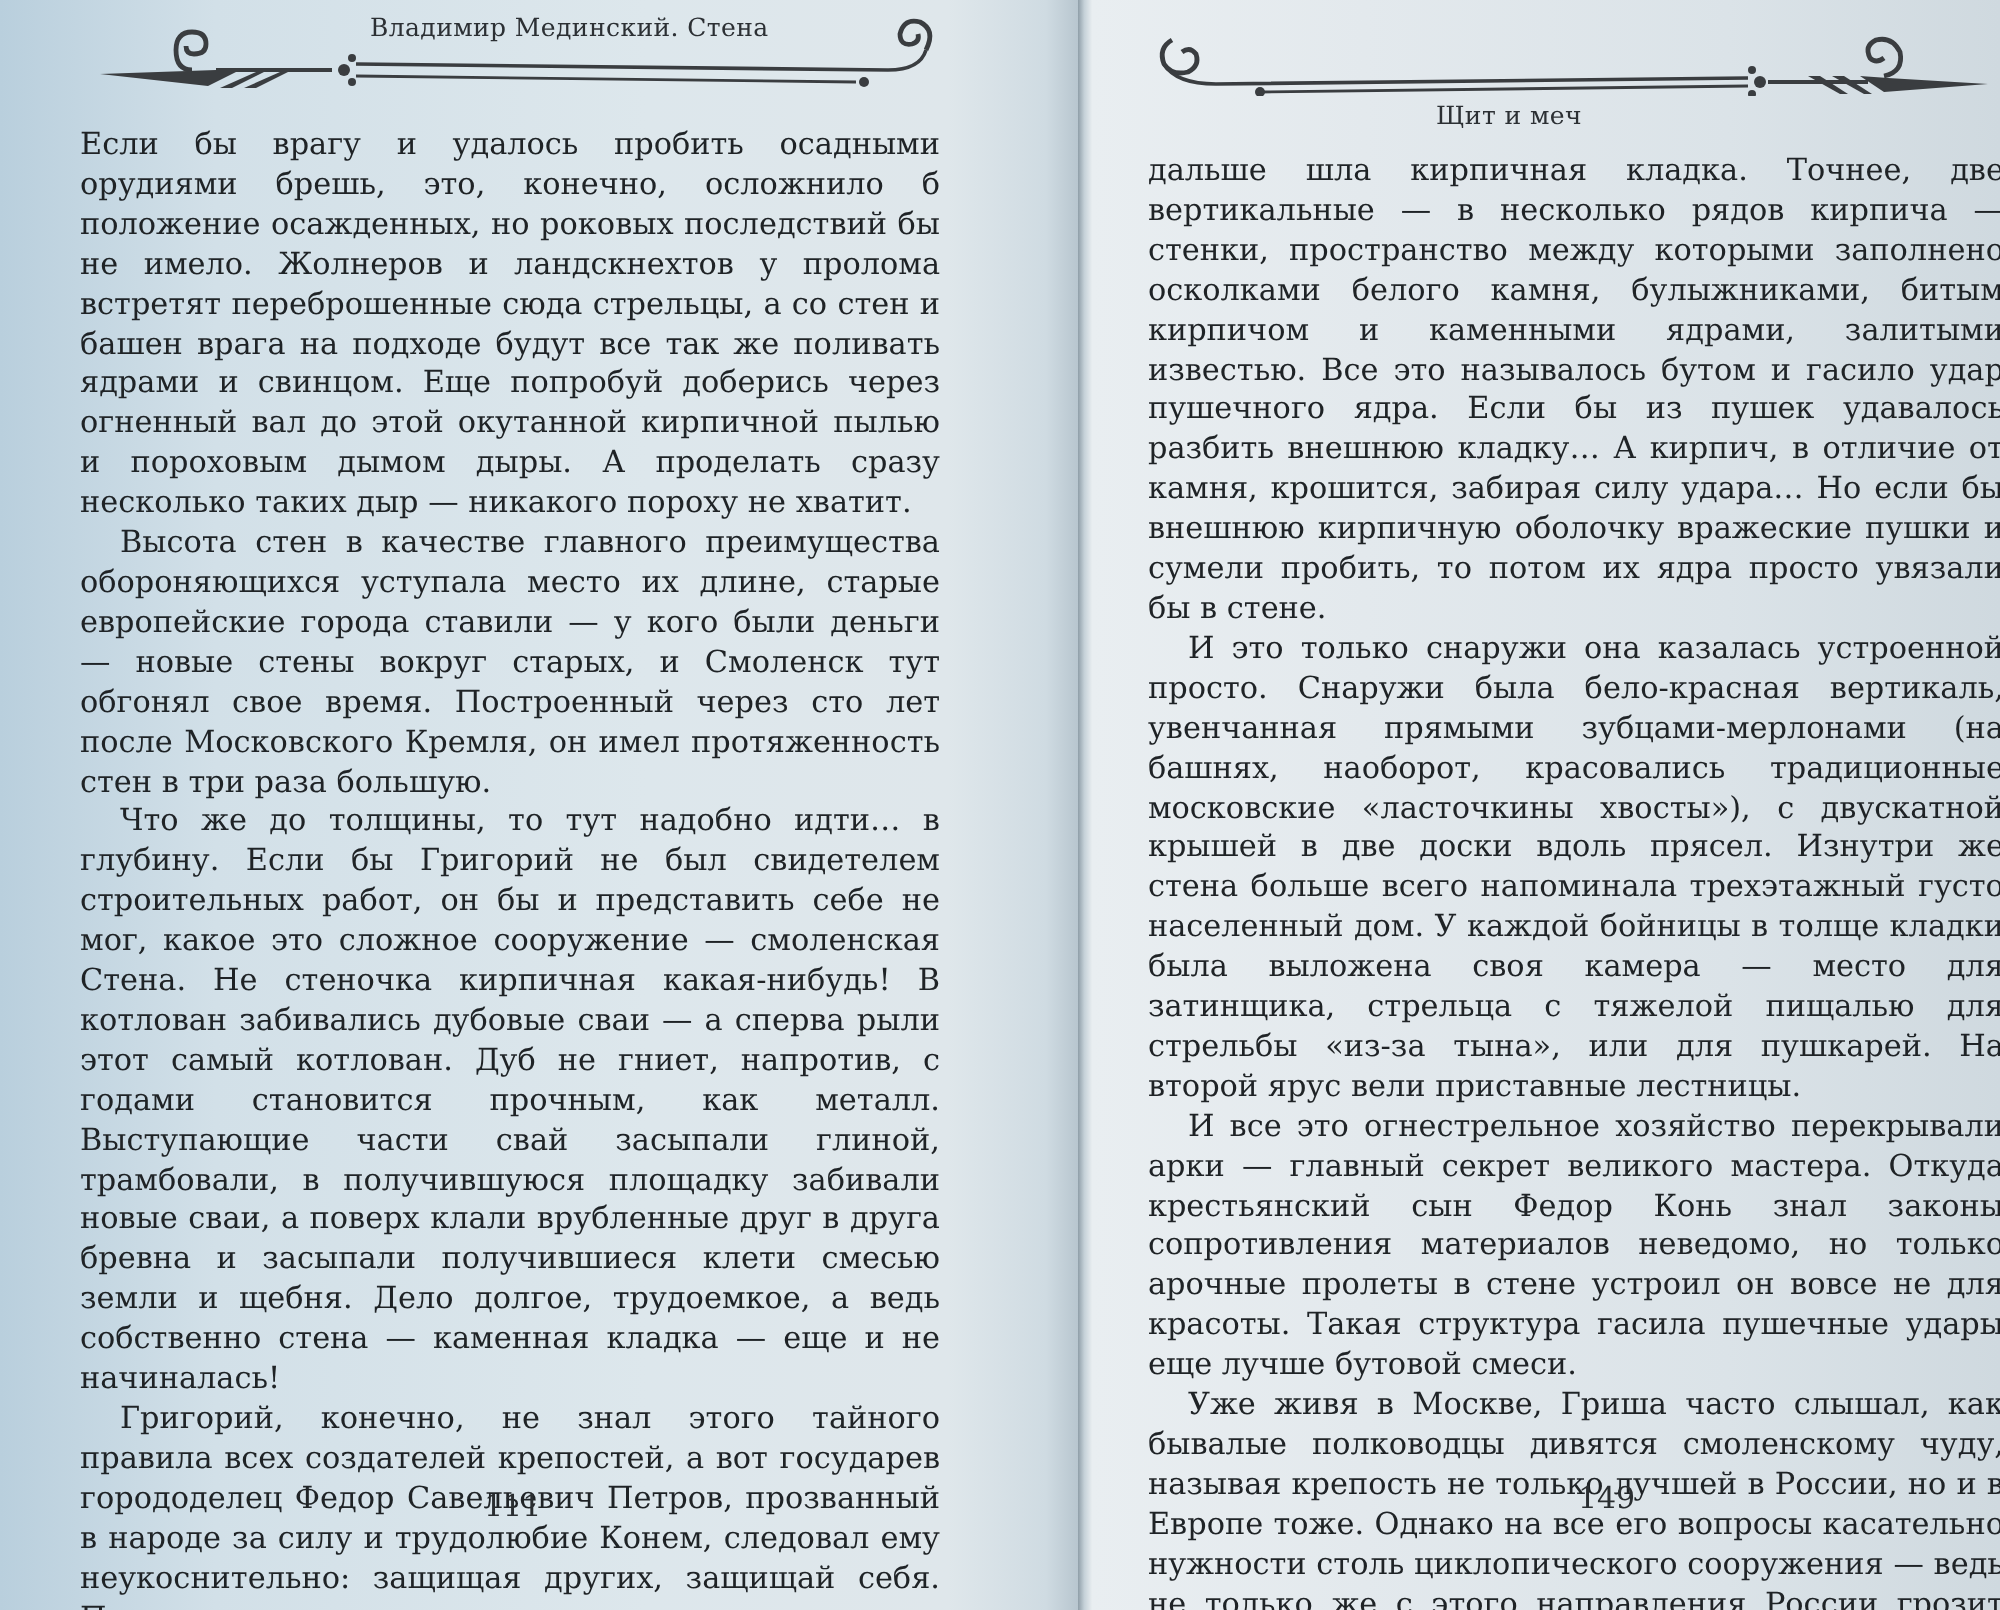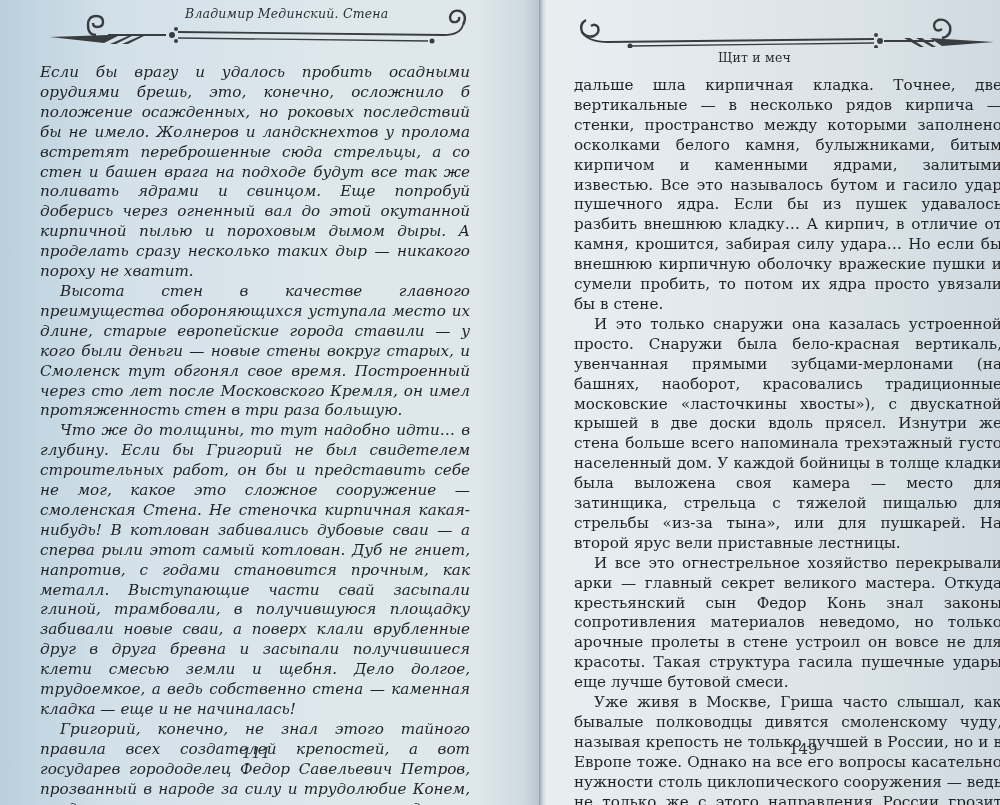--- a/index.html
+++ b/index.html
@@ -10,21 +10,20 @@
     position: relative;
   }
   .spread { position: absolute; inset: 0; display: flex; }
   .page {
     position: relative; height: 805px; box-sizing: border-box;
     color: #1f2326;
   }
   .page.left {
     width: 586px;
     background: linear-gradient(90deg, #b9cfdd 0%, #d2e0e8 20%, #dde7ec 60%, #dfe7eb 88%, #cfdbe2 97%, #b8c6cf 100%);
-    font-style: italic;
   }
   .gutter {
     width: 8px; height: 805px;
     background: linear-gradient(90deg, #8f9ea8, #c5d1d8 45%, #e8edf0 100%);
   }
   .page.right {
     width: 494px;
     background: linear-gradient(90deg, #e9eef1 0%, #e3e9ed 30%, #dbe3e8 70%, #cfd9df 100%);
   }
   .running-head {

